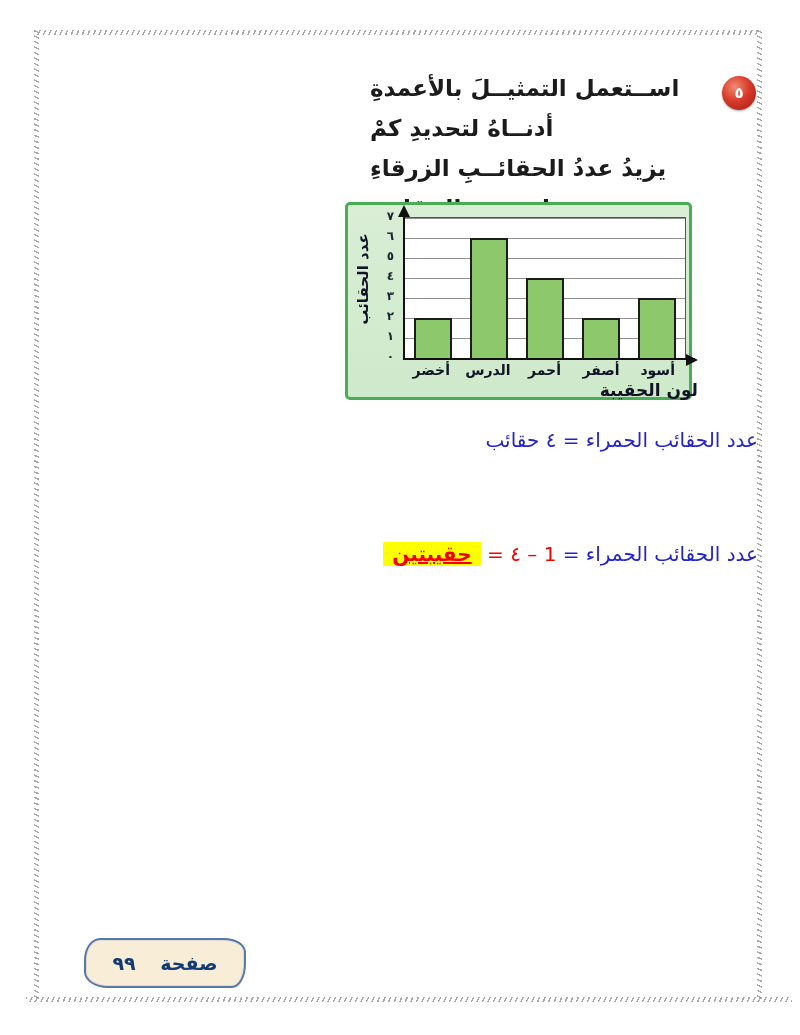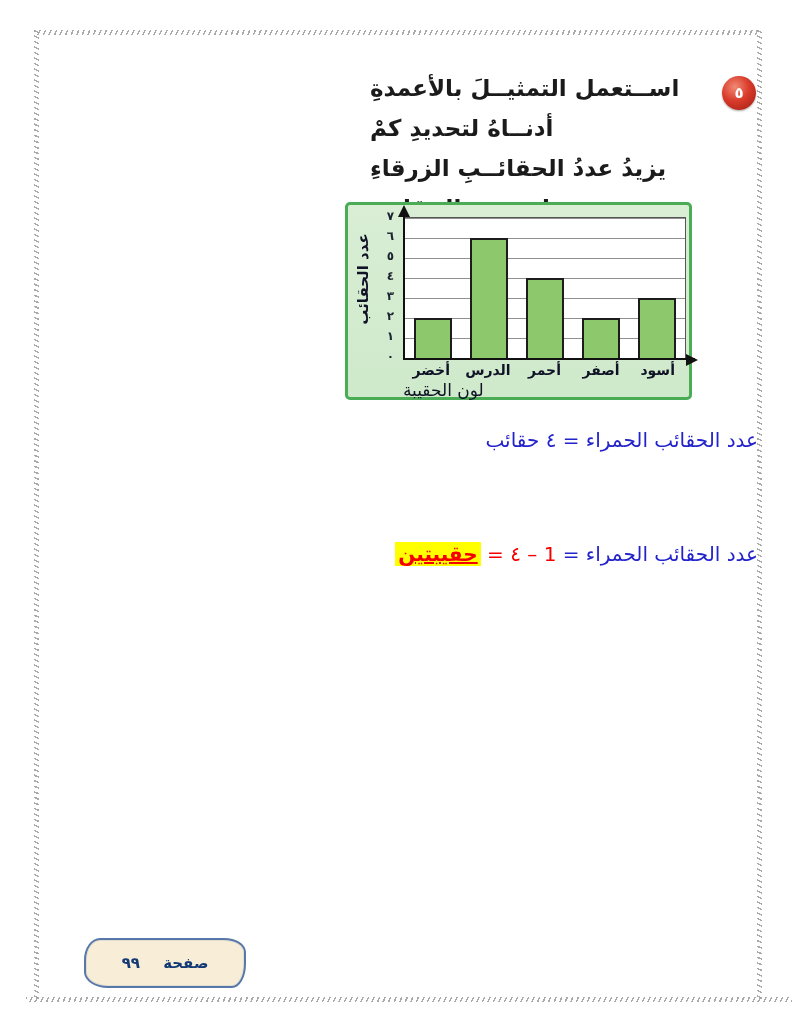--- a/index.html
+++ b/index.html
@@ -50,39 +50,39 @@
   .bar{position:absolute;bottom:0;width:38px;box-sizing:border-box;
     background:var(--bar-color,#8dc86c);border:2px solid #1c1c1c;border-bottom:none;}
   .arrow-up{position:absolute;left:-7px;top:-13px;width:0;height:0;
     border-left:6px solid transparent;border-right:6px solid transparent;border-bottom:12px solid #111;}
   .axis-ext-y{position:absolute;left:-2px;top:-10px;width:2px;height:10px;background:#111;}
   .arrow-right{position:absolute;right:-13px;bottom:-8px;width:0;height:0;
     border-top:6px solid transparent;border-bottom:6px solid transparent;border-left:12px solid #111;}
   .axis-ext-x{position:absolute;right:-10px;bottom:-2px;width:10px;height:2px;background:#111;}
   .xlabels{position:absolute;left:55px;top:157px;width:283px;display:flex;justify-content:space-between;}
   .xlabels div{flex:1;text-align:center;font-size:14px;font-weight:bold;color:#101326;direction:rtl;}
-  .xtitle{position:absolute;left:55px;top:175px;width:283px;text-align:left;
-    font-size:17px;font-weight:normal;color:#101326;direction:rtl;}
+  .xtitle{position:absolute;left:67px;top:175px;width:283px;text-align:right;
+    font-size:17px;font-weight:bold;color:#101326;direction:rtl;}
 
   
   .ans{position:absolute;right:42px;margin:0;direction:rtl;text-align:right;white-space:nowrap;
     color:var(--ans-blue,#2323cb);font-size:20px;line-height:28px;}
   .ans .expr{color:var(--ans-red,#f50000);}
   .ans .hl{
     color:var(--ans-red,#f50000);background:var(--ans-hl,#ffff00);
-    text-decoration:underline;text-decoration-color:var(--ans-red,#f50000);padding:0 3px;font-weight:bold;
+    text-decoration:underline;text-decoration-color:var(--ans-red,#f50000);padding:0 9px;font-weight:bold;
   }
 
   
   .page-badge{
     position:absolute;left:84px;top:938px;width:162px;height:50px;box-sizing:border-box;
     background:#f8eed8;border:2.5px solid #5878aa;
     border-radius:16px 22px 14px 24px / 22px 14px 24px 16px;
     display:flex;align-items:center;justify-content:center;
-    color:#143a75;font-size:15px;font-weight:bold;direction:rtl;word-spacing:18px;
+    color:#143a75;font-size:19px;font-weight:bold;direction:rtl;word-spacing:18px;
     box-shadow:0 0 0 1px rgba(88,120,170,.15) inset;
   }
 </style>
 </head>
 <body>
 
 <div class="page">
 
   <div class="strip h top"></div>
   <div class="strip h bottom"></div>

